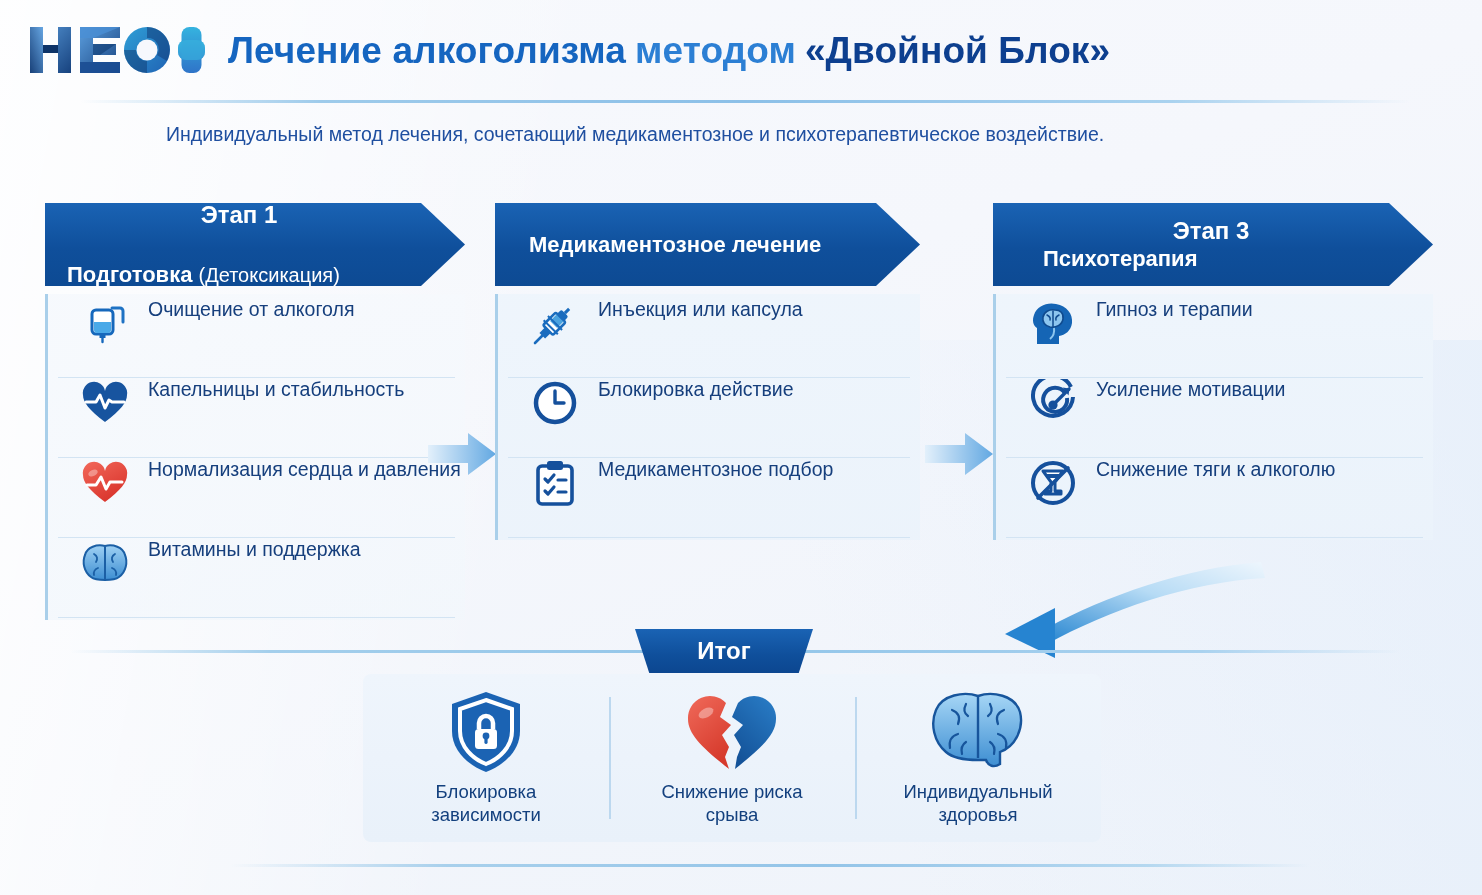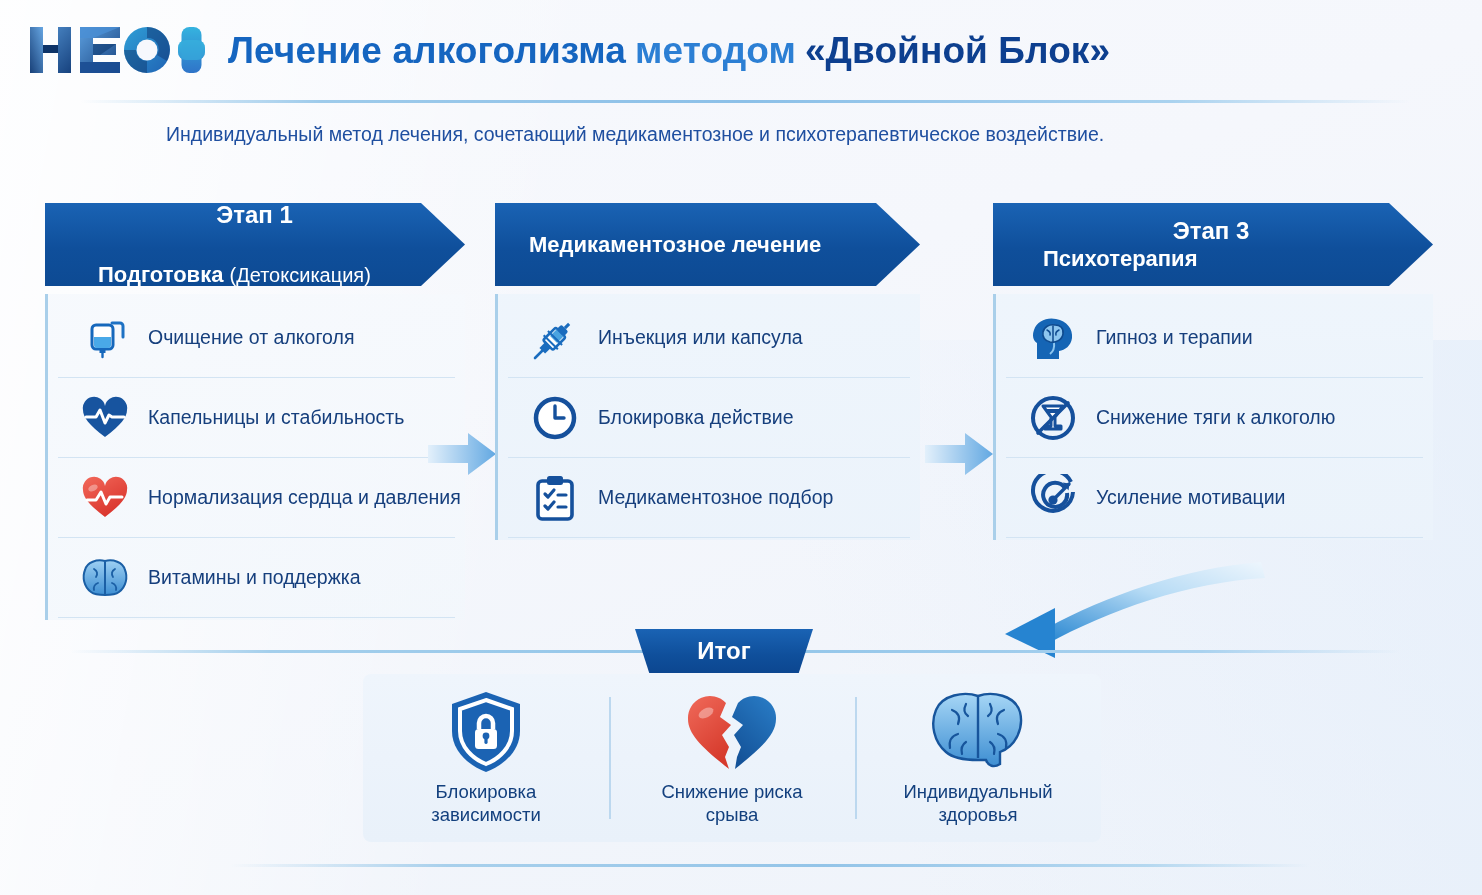--- a/index.html
+++ b/index.html
@@ -68,21 +68,21 @@
 
   
   .stage-banner {
     position: relative; height: 83px; color: #fff;
     background: linear-gradient(180deg, #1a63b4 0%, #0f4f9b 55%, #0d4a93 100%);
     clip-path: polygon(0 0, calc(100% - 44px) 0, 100% 50%, calc(100% - 44px) 100%, 0 100%);
     display: flex; flex-direction: column; justify-content: center;
     padding-left: 42px; padding-right: 54px;
     box-shadow: 0 2px 4px rgba(12,60,120,.18);
   }
-  .stage-1 .stage-banner { padding-left: 53px; gap: 33px; }
+  .stage-1 .stage-banner { padding-left: 22px; gap: 33px; }
   .stage-2 .stage-banner { padding-left: 34px; }
   .stage-3 .stage-banner { padding-left: 50px; }
 
   .stage-banner .st-num {
     font-size: 24px; font-weight: bold; line-height: 1.1; text-align: center;
     margin-bottom: 1px;
   }
   .stage-3 .stage-banner .st-num,
   .stage-2 .stage-banner .st-num { text-align: center; }
   .stage-banner .st-name {
@@ -100,21 +100,21 @@
   
   .stage-panel {
     margin-top: 8px;
     border-left: 3px solid #a9cfea;
     background: linear-gradient(180deg, rgba(238,245,252,.95) 0%, rgba(235,243,251,.9) 100%);
     padding: 4px 10px 2px 10px;
   }
   .stage-1 .stage-panel { background: linear-gradient(180deg, rgba(246,249,253,.9), rgba(242,247,252,.75)); }
 
   .item {
-    display: flex; align-items: center; gap: 18px;
+    display: flex; align-items: flex-start; gap: 18px;
     height: 80px; padding-left: 22px; padding-right: 6px;
     border-bottom: 1.5px solid #d3e4f3;
   }
   .item:last-child { border-bottom: 1.5px solid #d3e4f3; }
 
   .item .ico { width: 50px; height: 50px; flex: 0 0 50px; display: flex; align-items: center; justify-content: center; }
   .item .ico svg { display: block; }
   .item .lbl { font-size: 19.5px; color: #163f7d; white-space: nowrap; }
 
   
@@ -382,40 +382,40 @@
             <path d="M24 11 v16 M18 15 q4 2 3 5 M30 15 q-4 2 -3 5" fill="none" stroke="#0f4b8f" stroke-width="1.5" stroke-linecap="round"></path>
             <path d="M25 28 q1 7 -4 11" fill="none" stroke="#8dc6ef" stroke-width="2"></path>
           </svg>
         </span>
         <span class="lbl">Гипноз и терапии</span>
       </div>
 
       <div class="item">
         <span class="ico">
           <svg width="48" height="48" viewBox="0 0 48 48">
-            <circle cx="24" cy="24" r="20" fill="none" stroke="#15509c" stroke-width="4"></circle>
-            <path d="M14 12 h20 l-8 11 v9 h6 v3 h-16 v-3 h6 v-9 z" fill="#fff" stroke="#15509c" stroke-width="3" stroke-linejoin="round"></path>
-            <path d="M15.5 15 h17 l-3 4 h-11 z" fill="#15509c"></path>
-            <path d="M9 39 L39 9" stroke="#15509c" stroke-width="3.6" stroke-linecap="round"></path>
-          </svg>
-        </span>
-        <span class="lbl">Снижение тяги к алкоголю</span>
-      </div>
-
-      <div class="item">
-        <span class="ico">
-          <svg width="48" height="48" viewBox="0 0 48 48">
             <path d="M42 8 A20 20 0 1 0 44 18" fill="none" stroke="#15509c" stroke-width="4"></path>
             <path d="M36 14 A12 12 0 1 0 38 19" fill="none" stroke="#15509c" stroke-width="4"></path>
             <circle cx="24" cy="26" r="4.6" fill="#15509c"></circle>
             <path d="M24 26 L40 10" stroke="#15509c" stroke-width="3.4" stroke-linecap="round"></path>
             <path d="M33.5 8.5 L40.5 9.5 L39.5 16.5 Z" fill="#15509c"></path>
           </svg>
         </span>
         <span class="lbl">Усиление мотивации</span>
+      </div>
+
+      <div class="item">
+        <span class="ico">
+          <svg width="48" height="48" viewBox="0 0 48 48">
+            <circle cx="24" cy="24" r="20" fill="none" stroke="#15509c" stroke-width="4"></circle>
+            <path d="M14 12 h20 l-8 11 v9 h6 v3 h-16 v-3 h6 v-9 z" fill="#fff" stroke="#15509c" stroke-width="3" stroke-linejoin="round"></path>
+            <path d="M15.5 15 h17 l-3 4 h-11 z" fill="#15509c"></path>
+            <path d="M9 39 L39 9" stroke="#15509c" stroke-width="3.6" stroke-linecap="round"></path>
+          </svg>
+        </span>
+        <span class="lbl">Снижение тяги к алкоголю</span>
       </div>
 
     </div>
   </div>
 
 </div>
 
 <div class="curved-arrow">
   <svg width="300" height="120" viewBox="0 0 300 120">
     <defs>

